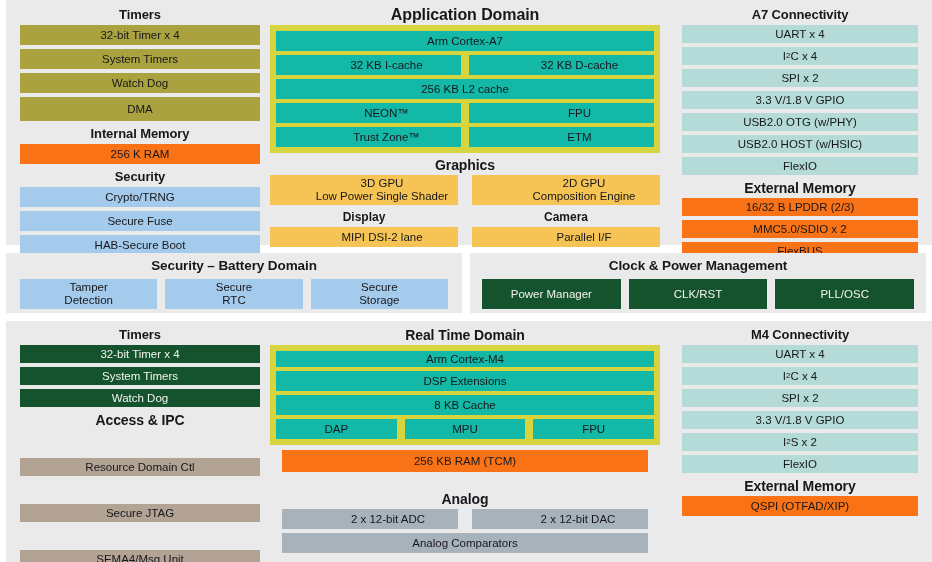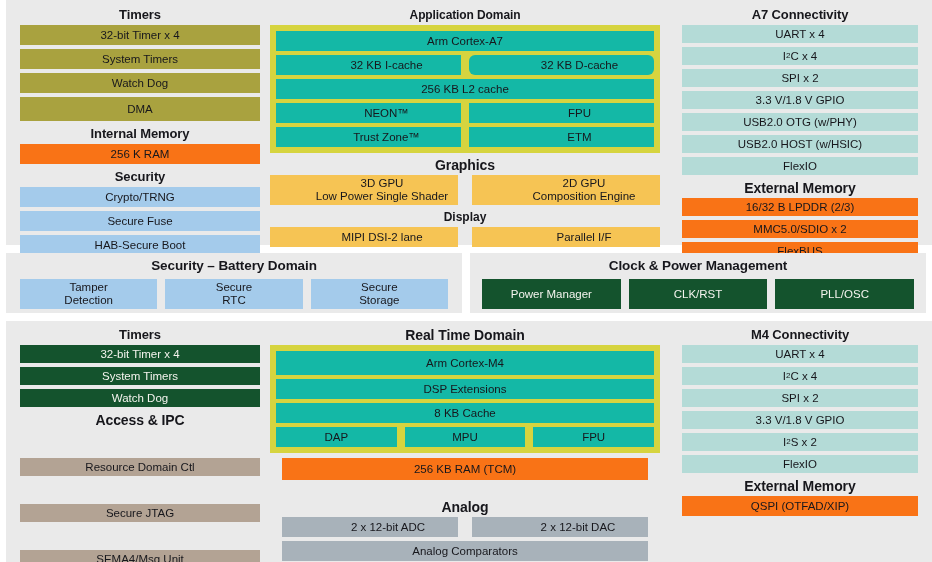--- a/index.html
+++ b/index.html
@@ -122,26 +122,26 @@
       <div class="grp-title">Internal Memory</div>
       <div class="blk tan" style="height:20px;">256 K RAM</div>
 
       <div class="grp-title">Security</div>
       <div class="blk blue" style="height:20px;">Crypto/TRNG</div>
       <div class="blk blue" style="height:20px;">Secure Fuse</div>
       <div class="blk blue" style="height:20px;">HAB-Secure Boot</div>
     </div>
 
     <div class="col" style="left:264px; top:6px; width:390px;">
-      <div class="grp-title" style="font-size:12px;">Application Domain</div>
+      <div class="grp-title" style="font-size:16px;">Application Domain</div>
       <div class="domain-box" style="position:relative; left:0; top:0; width:390px;">
         <div class="blk cream" style="height:20px;">Arm Cortex-A7</div>
         <div class="row2">
           <div class="blk cream" style="height:20px;">32 KB I-cache</div>
-          <div class="blk cream" style="height:20px;border-radius:6px;">32 KB D-cache</div>
+          <div class="blk cream" style="height:20px;">32 KB D-cache</div>
         </div>
         <div class="blk cream" style="height:20px;">256 KB L2 cache</div>
         <div class="row2">
           <div class="blk cream" style="height:20px;">NEON™</div>
           <div class="blk cream" style="height:20px;">FPU</div>
         </div>
         <div class="row2" style="margin-bottom:0;">
           <div class="blk cream" style="height:20px;">Trust Zone™</div>
           <div class="blk cream" style="height:20px;">ETM</div>
         </div>
@@ -149,20 +149,21 @@
 
       <div class="grp-title" style="margin-top:3px; font-size:14px;">Graphics</div>
       <div class="row2" style="gap:14px;">
         <div class="blk orange tall">3D GPU
 Low Power Single Shader</div>
         <div class="blk orange tall">2D GPU
 Composition Engine</div>
       </div>
       <div class="pair-titles" style="gap:14px; margin-top:2px;">
         <div class="sub-title">Display</div>
+        <div class="sub-title">Camera</div>
       </div>
       <div class="row2" style="gap:14px; margin-bottom:0;">
         <div class="blk orange" style="height:20px;">MIPI DSI-2 lane</div>
         <div class="blk orange" style="height:20px;">Parallel I/F</div>
       </div>
     </div>
 
     <div class="col" style="left:676px; top:6px; width:236px;">
       <div class="grp-title">A7 Connectivity</div>
       <div class="blk teal" style="height:18px;">UART x 4</div>
@@ -216,21 +217,21 @@
 
       <div class="grp-title" style="font-size:14px;">Security</div>
       <div class="blk blue" style="height:18px;">uHAB – Secure Boot</div>
       <div class="blk blue" style="height:18px;">eFuses/OTP</div>
       <div class="blk blue" style="height:18px;">Crypto/TRNG</div>
     </div>
 
     <div class="col" style="left:264px; top:5px; width:390px;">
       <div class="grp-title" style="font-size:14px;">Real Time Domain</div>
       <div class="domain-box" style="position:relative; left:0; top:0; width:390px;">
-        <div class="blk cream" style="height:24px;">Arm Cortex-M4</div>
+        <div class="blk cream" style="height:16px;">Arm Cortex-M4</div>
         <div class="blk cream" style="height:20px;">DSP Extensions</div>
         <div class="blk cream" style="height:20px;">8 KB Cache</div>
         <div class="row3" style="margin-bottom:0; gap:8px;">
           <div class="blk cream" style="height:20px;">DAP</div>
           <div class="blk cream" style="height:20px;">MPU</div>
           <div class="blk cream" style="height:20px;">FPU</div>
         </div>
       </div>
 
       <div class="blk tan" style="height:22px; margin:5px 12px 0 12px;">256 KB RAM (TCM)</div>

